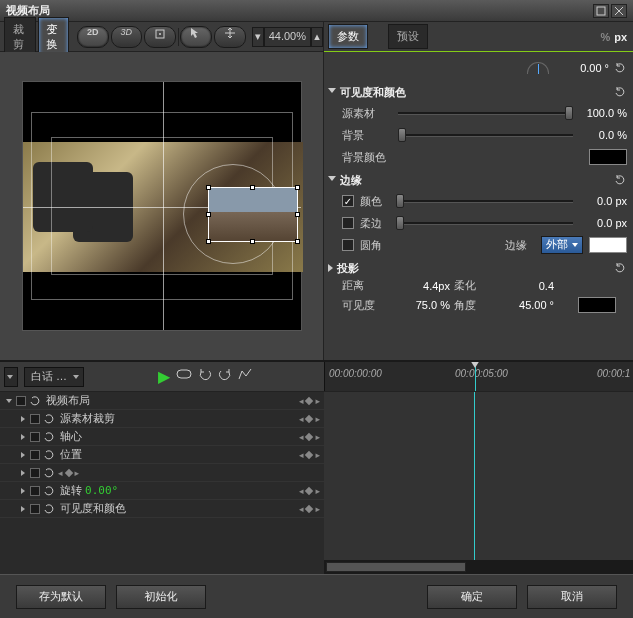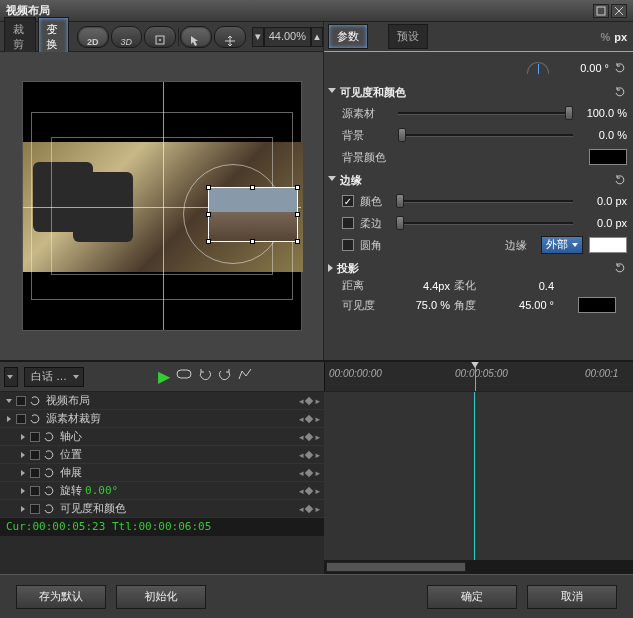--- a/index.html
+++ b/index.html
@@ -8,21 +8,21 @@
 .titlebar { height:22px; background:linear-gradient(#5a5a5a,#3a3a3a); display:flex; align-items:center; padding:0 6px; border-bottom:1px solid #222; }
 .titlebar .t { flex:1; font-weight:bold; color:#eee; }
 .titlebar .btn { width:16px; height:14px; border:1px solid #222; margin-left:2px; display:flex; align-items:center; justify-content:center; background:#4a4a4a; cursor:pointer; }
 .titlebar .btn svg { width:10px; height:10px; }
 
 .upper { display:flex; height:338px; }
 .left { width:324px; display:flex; flex-direction:column; border-right:1px solid #222; }
 .tabs { height:30px; display:flex; align-items:center; background:#3a3a3a; border-bottom:1px solid #222; padding-left:4px; gap:2px; }
 .tab { padding:4px 8px; background:#2a2a2a; border:1px solid #1a1a1a; cursor:pointer; color:#aaa; }
 .tab.active { background:#4a4a4a; color:#fff; box-shadow:0 0 4px #6af inset; }
-.iconbtn { width:50px; height:22px; background:linear-gradient(#555,#333); border:1px solid #1a1a1a; border-radius:10px; display:flex; align-items:flex-end; justify-content:center; cursor:pointer; }
+.iconbtn { width:50px; height:22px; background:linear-gradient(#555,#333); border:1px solid #1a1a1a; border-radius:10px; display:flex; align-items:flex-start; justify-content:center; cursor:pointer; }
 .iconbtn.sel { background:linear-gradient(#666,#444); box-shadow:inset 0 0 2px #000; }
 .zoom { display:flex; align-items:center; margin-left:4px; }
 .zoom .ar { width:12px; height:20px; background:#333; border:1px solid #1a1a1a; display:flex; align-items:center; justify-content:center; cursor:pointer; }
 
 .preview { flex:1; background:#444; display:flex; align-items:center; justify-content:center; position:relative; overflow:hidden; }
 .canvas { width:280px; height:250px; background:#000; position:relative; border:1px solid #555; }
 .bgimg { position:absolute; left:0; top:60px; width:280px; height:130px; background:linear-gradient(135deg,#8a7a4a 0%,#c8b888 30%,#4a3a2a 60%,#8a7a4a 100%); }
 .bgimg::before { content:""; position:absolute; left:10px; top:20px; width:60px; height:70px; background:#2a2a2a; border-radius:6px; box-shadow:40px 10px 0 #2a2a2a; }
 .safe1 { position:absolute; left:8px; top:30px; right:8px; bottom:30px; border:1px solid rgba(255,255,255,.4); }
 .safe2 { position:absolute; left:28px; top:55px; right:28px; bottom:55px; border:1px solid rgba(255,255,255,.4); }
@@ -329,21 +329,21 @@
               </svg></span>
           <span><svg width="14" height="14" viewBox="0 0 14 14">
                 <path d="M1 12L4 4L8 9L13 2" fill="none" stroke="#ccc"></path>
               </svg></span>
         </div>
       </div>
       <div class="tctrl-r">
         <div class="ruler">
           <span class="tlabel" style="left:4px">00:00:00:00</span>
           <span class="tlabel" style="left:130px">00:00:05:00</span>
-          <span class="tlabel" style="left:260px">00:00:1</span>
+          <span class="tlabel" style="left:272px">00:00:1</span>
         </div>
         <div class="playhead" style="left:150px"></div>
       </div>
     </div>
     <div class="tracks">
       <div class="tracks-l">
         <div class="trow">
           <div class="ar2">
               <div class="arr dn"></div>
             </div>
@@ -353,21 +353,21 @@
                 <path d="M3 3A4 4 0 1 1 2 7" fill="none" stroke="#ccc"></path>
               </svg>
             </div>
           <span class="nm">视频布局</span>
           <div class="kf">
               <span>◂</span>
               <div class="d"></div>
               <span>▸</span>
             </div>
         </div>
-        <div class="trow" style="padding-left:4px">
+        <div class="trow" style="padding-left:18px">
           <div class="ar2">
               <div class="arr"></div>
             </div>
           <div class="sq"></div>
           <div class="reset">
               <svg viewBox="0 0 12 12">
                 <path d="M3 3A4 4 0 1 1 2 7" fill="none" stroke="#ccc"></path>
               </svg>
             </div>
           <span class="nm">源素材裁剪</span>
@@ -414,21 +414,20 @@
         <div class="trow" style="padding-left:18px">
           <div class="ar2">
               <div class="arr"></div>
             </div>
           <div class="sq"></div>
           <div class="reset">
               <svg viewBox="0 0 12 12">
                 <path d="M3 3A4 4 0 1 1 2 7" fill="none" stroke="#ccc"></path>
               </svg>
             </div>
-          <span class="nm">伸展</span>
           <div class="kf">
               <span>◂</span>
               <div class="d"></div>
               <span>▸</span>
             </div>
         </div>
         <div class="trow" style="padding-left:18px">
           <div class="ar2">
               <div class="arr"></div>
             </div>
@@ -455,21 +454,20 @@
                 <path d="M3 3A4 4 0 1 1 2 7" fill="none" stroke="#ccc"></path>
               </svg>
             </div>
           <span class="nm">可见度和颜色</span>
           <div class="kf">
               <span>◂</span>
               <div class="d"></div>
               <span>▸</span>
             </div>
         </div>
-        <div class="cur">Cur:00:00:05:23  Ttl:00:00:06:05</div>
       </div>
       <div class="tracks-r">
         <div class="playhead2" style="left:150px"></div>
         <div class="hscroll" style="position:absolute;bottom:0;left:0;right:0">
           <div class="hbar"></div>
         </div>
       </div>
     </div>
   </div>
 

